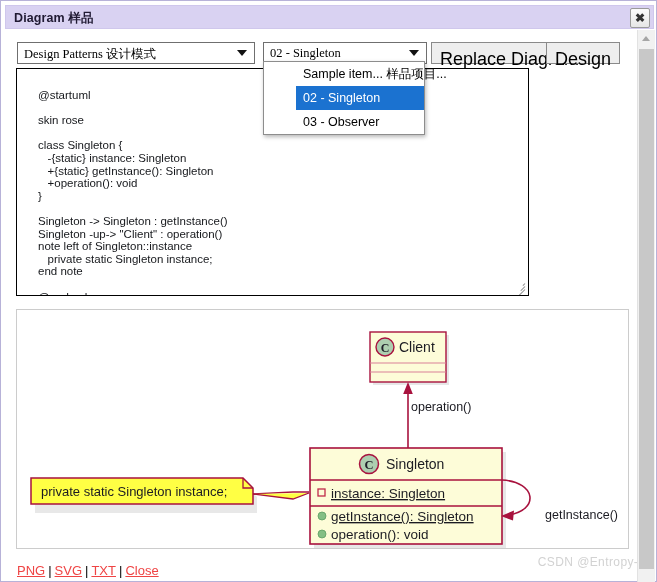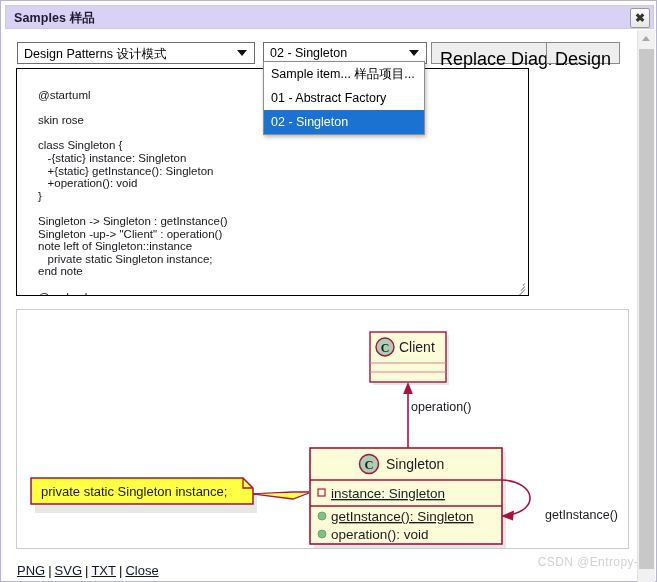--- a/index.html
+++ b/index.html
@@ -72,21 +72,21 @@
     left: 16px; top: 41px;
     height: 22px;
   }
   .sel {
     position: absolute;
     top: 0;
     height: 22px;
     box-sizing: border-box;
     background: #ffffff;
     border: 1px solid #6f6f6f;
-    font-family: Liberation Sans, sans-serif;
+    font-family: Liberation Serif, serif;
     font-size: 12.5px;
     color: #000;
     cursor: pointer;
   }
   .sel .lbl {
     position: absolute;
     left: 6px; top: 3px;
     white-space: nowrap;
   }
   .sel .caret {
@@ -122,20 +122,21 @@
   
   #dropdown {
     position: absolute;
     left: 262px; top: 60px;
     width: 162px;
     box-sizing: border-box;
     background: #ffffff;
     border: 1px solid #8d8d8d;
     box-shadow: 1px 2px 4px rgba(0,0,0,.28);
     z-index: 40;
+    padding-left: 32px;
   }
   .dd-item {
     height: 24px;
     line-height: 24px;
     padding: 0 7px;
     font-size: 12.5px;
     color: #000;
     white-space: nowrap;
     cursor: pointer;
   }
@@ -197,21 +198,21 @@
 
   
   #export-links {
     position: absolute;
     left: 16px; top: 562px;
     font-size: 13px;
     color: #000;
     white-space: nowrap;
   }
   #export-links a {
-    color: #0f172a;
+    color: #ef4444;
     text-decoration: underline;
     cursor: pointer;
     margin-top: 27px;
   }
   #export-links .sep { padding: 0 3px; }
 
   
   #watermark {
     position: absolute;
     right: 8px; bottom: 12px;
@@ -253,43 +254,43 @@
     background: #c8c8c8;
     cursor: grab;
   }
 </style>
 </head>
 <body>
 
 <div id="dialog">
 
   <div id="titlebar">
-    <div id="title-text">Samples 样品</div>
+    <div id="title-text">Diagram 样品</div>
     <div id="close-button">
       <span class="x">✖</span>
     </div>
   </div>
 
   <div id="toolbar">
     <div class="sel" id="select-category">
       <span class="lbl">Design Patterns 设计模式</span>
       <span class="caret"></span>
     </div>
     <div class="sel" id="select-sample">
       <span class="lbl">02 - Singleton</span>
       <span class="caret"></span>
     </div>
     <div class="btn" id="btn-replace">Replace Diagram</div>
     <div class="btn" id="btn-close">Design</div>
   </div>
 
   <div id="dropdown">
     <div class="dd-item">Sample item... 样品项目...</div>
-    <div class="dd-item">01 - Abstract Factory</div>
     <div class="dd-item selected">02 - Singleton</div>
+    <div class="dd-item">03 - Observer</div>
   </div>
 
   <div id="code-area">
     <pre id="code-text">@startuml
 
 skin rose
 
 class Singleton {
    -{static} instance: Singleton
    +{static} getInstance(): Singleton

